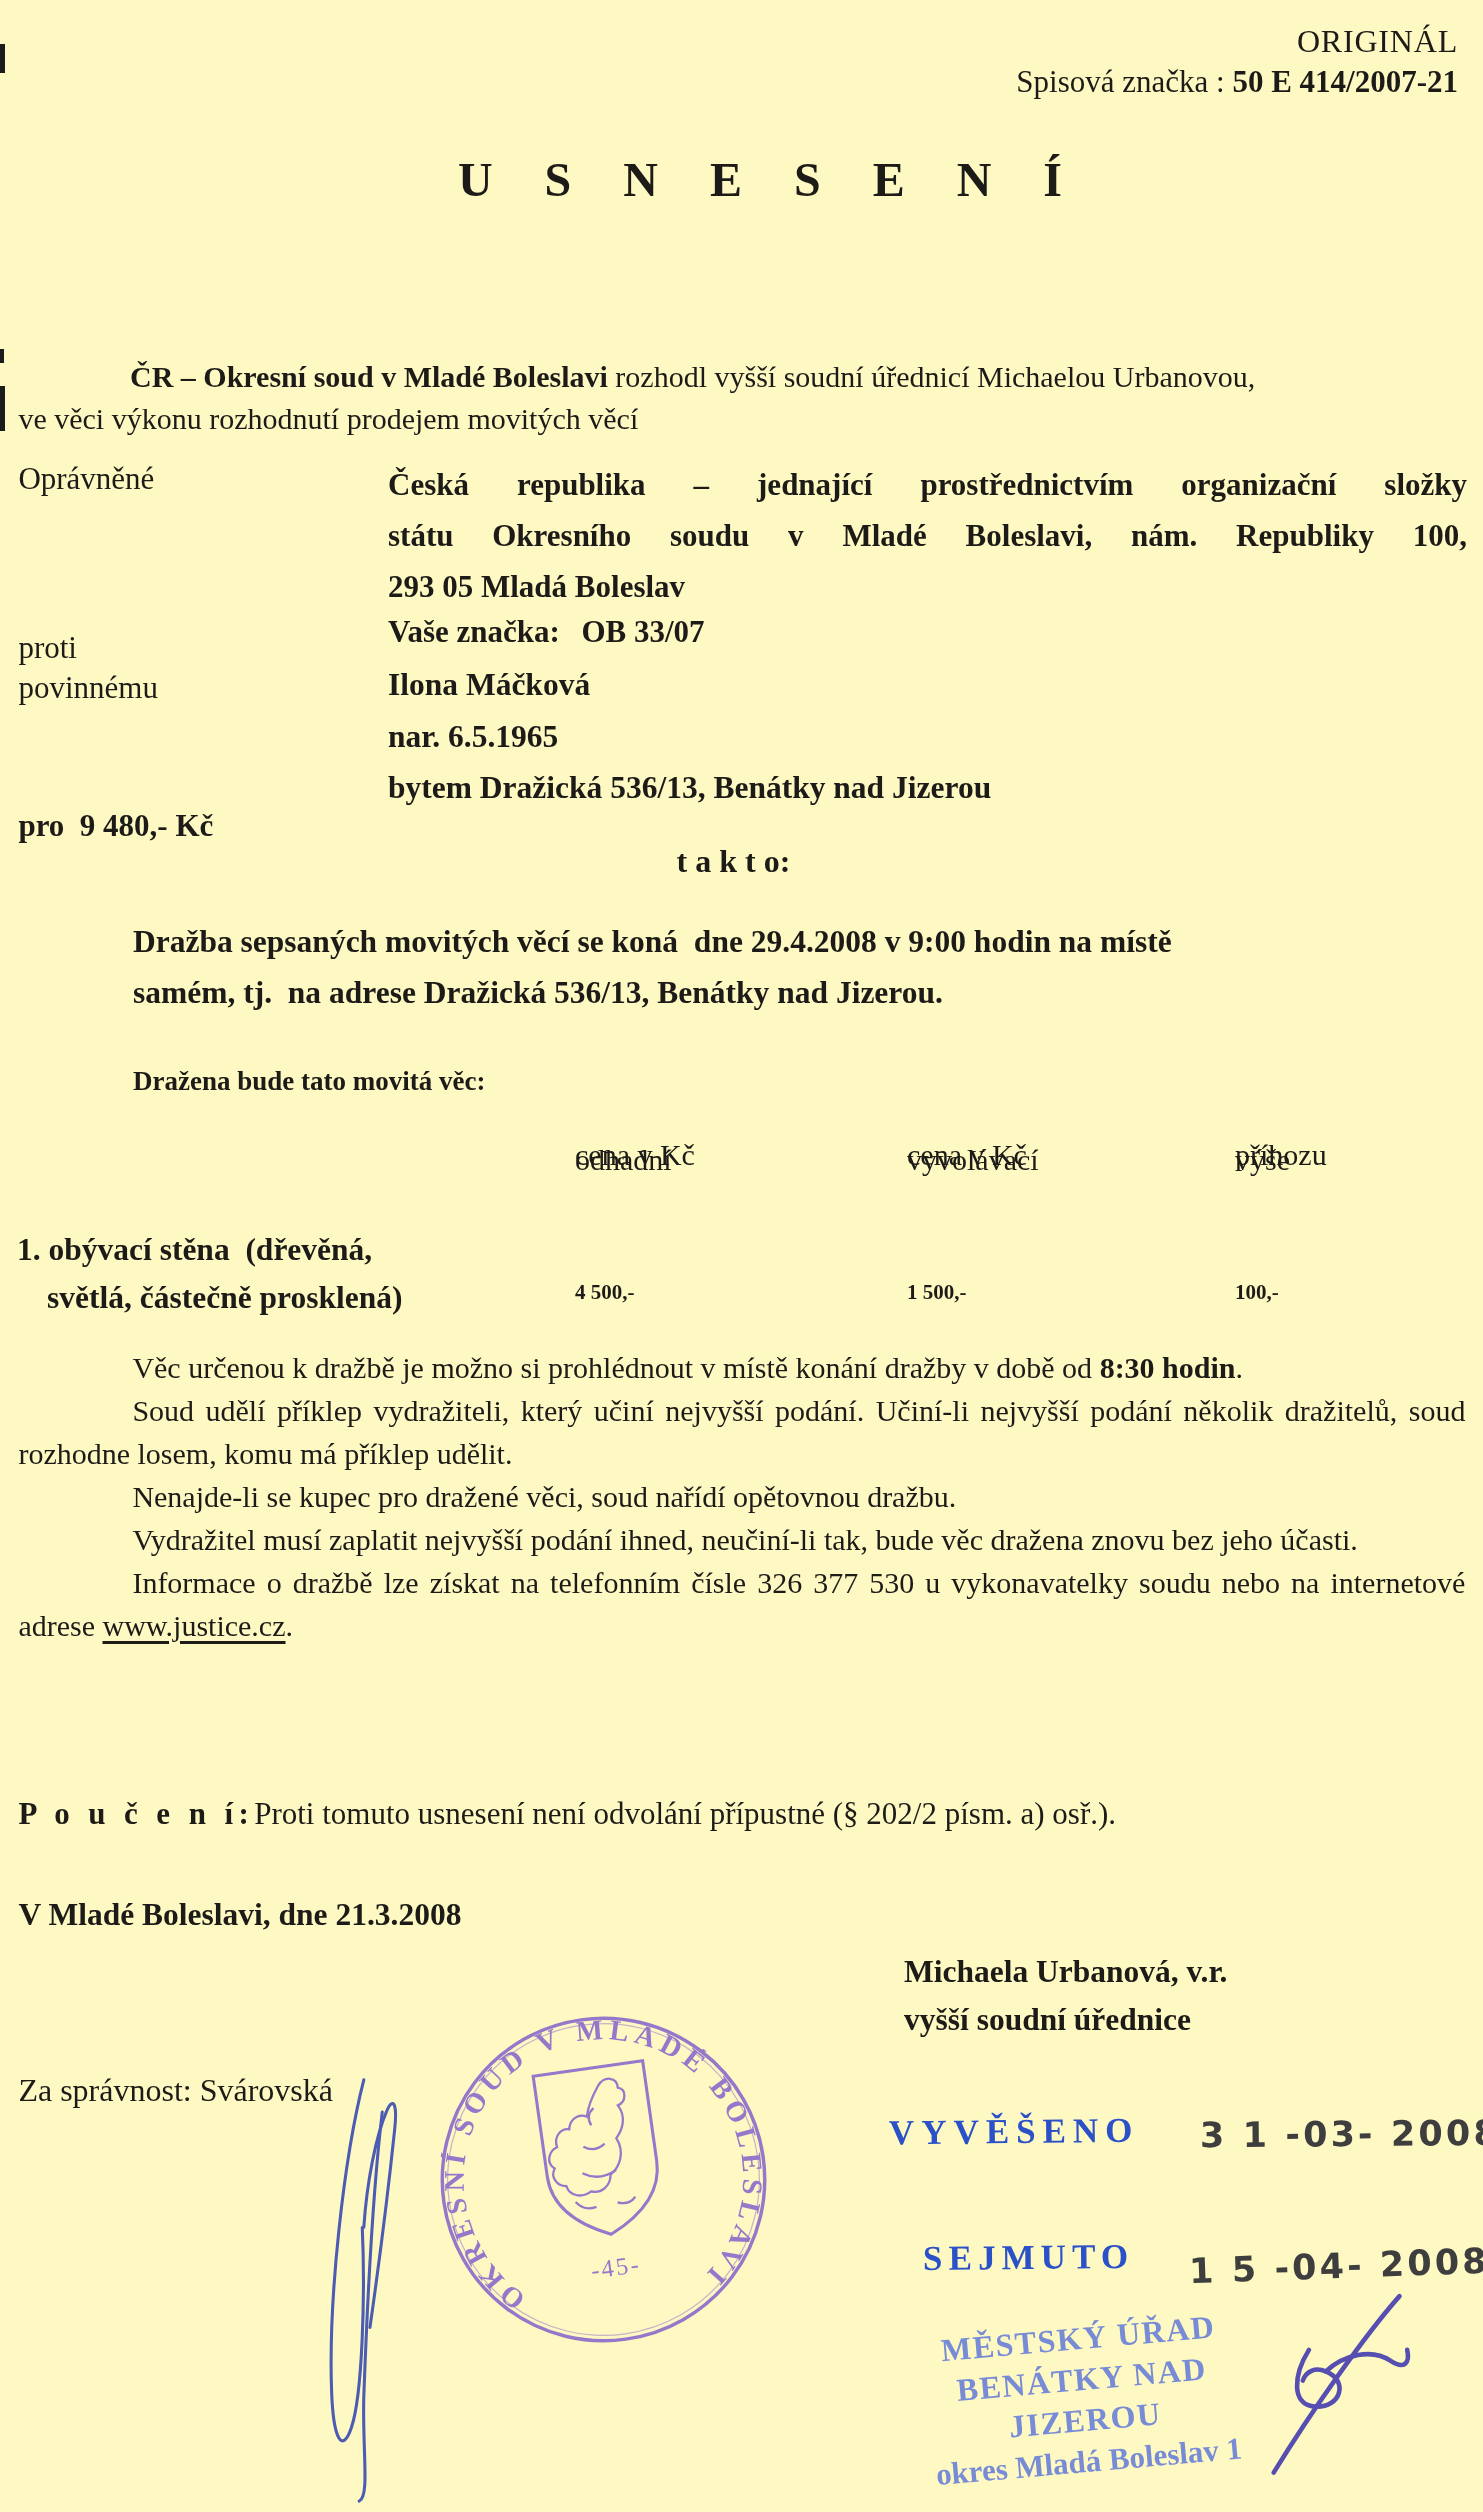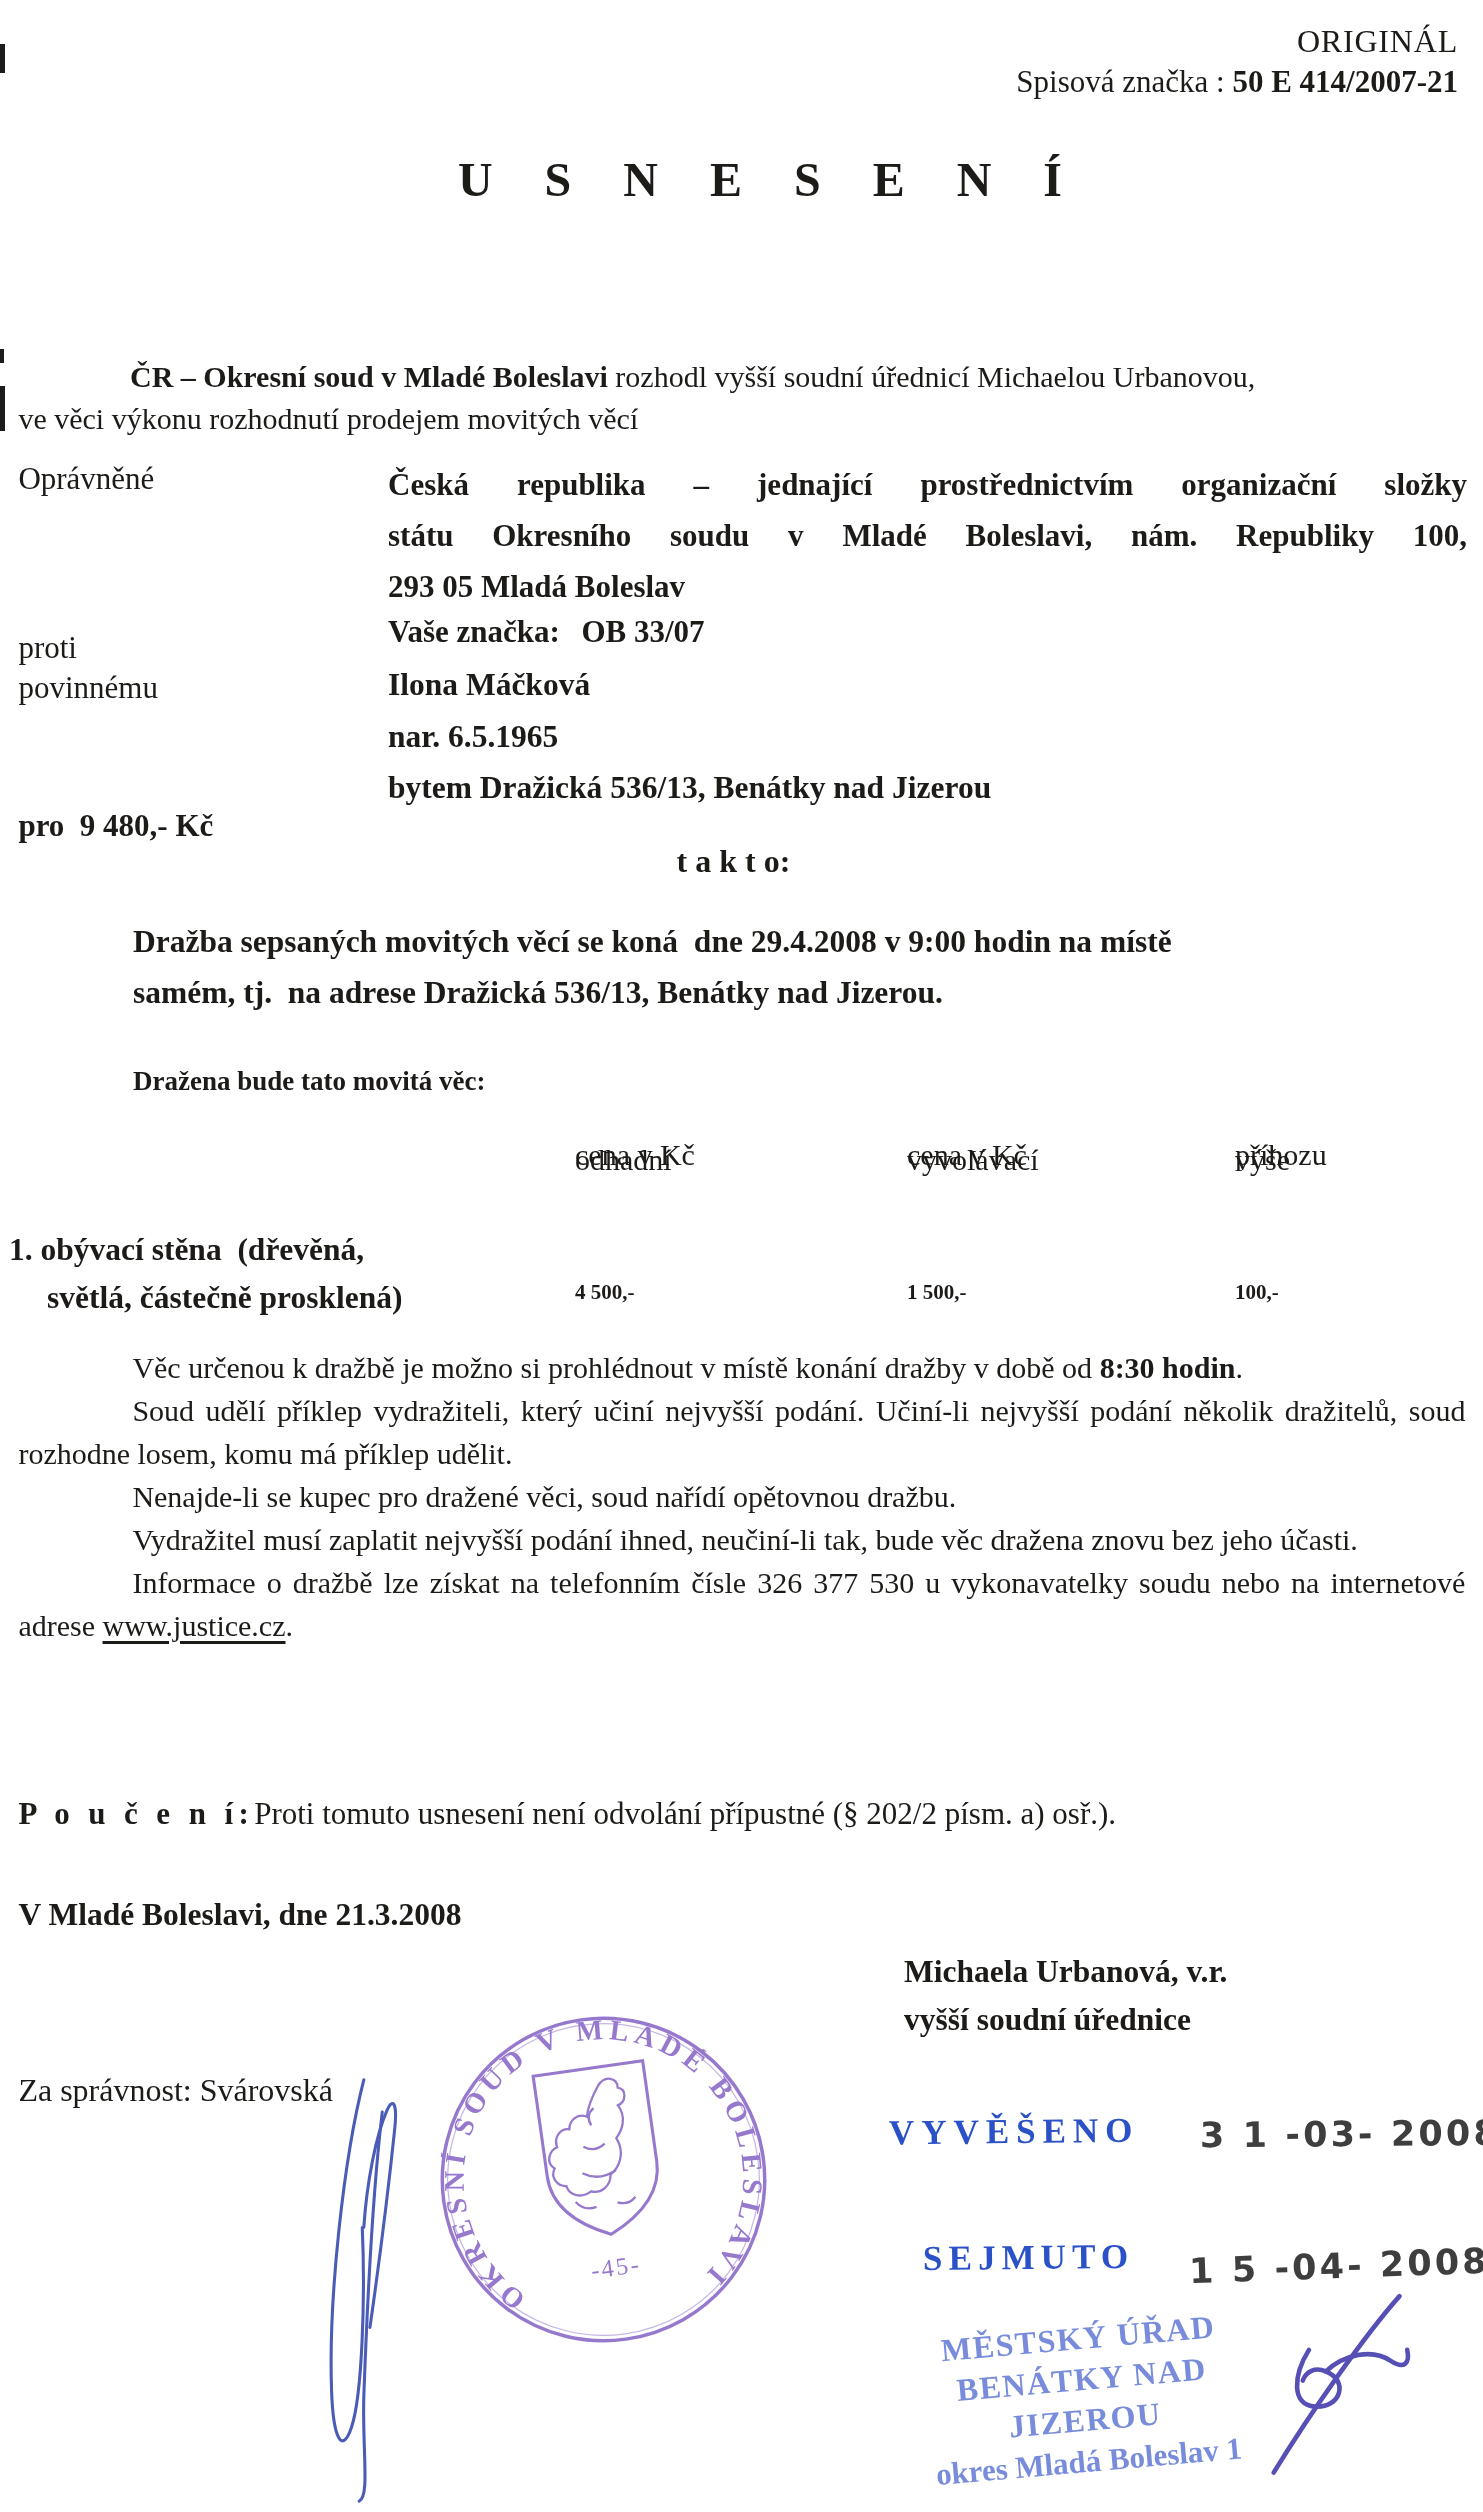--- a/index.html
+++ b/index.html
@@ -1,20 +1,20 @@
 <!DOCTYPE html>
 <html lang="cs" style="font-size:12.3px"><head>
 <meta charset="utf-8">
 <style>
   html,body{margin:0;padding:0;background:#e8e8e6;}
   #page{
     position:relative;
     width:1484px;height:2512px;
     margin:0 auto;
-    background:#ffffff;
+    background:#fef9c3;
     font-family:"Liberation Serif", serif;
     color:#1d1b18;
     overflow:hidden;
   }
   .abs{position:absolute;}
   .b{font-weight:bold;}
   .ws-pre{white-space:pre;}
   
   .hdr{right:26px;top:23px;text-align:right;line-height:1.18;}
   .hdr .orig{font-size:32px;letter-spacing:0.8px;}
@@ -42,21 +42,21 @@
   .pro{left:18.4px;top:808px;font-size:31px;font-weight:bold;}
   .takto{left:0;top:843px;width:1467px;text-align:center;font-size:32px;font-weight:bold;}
   .auc1{left:133px;top:924px;}
   .auc2{left:133px;top:975px;}
   .auc{font-size:31.5px;font-weight:bold;}
   .items-intro{left:133px;top:1066px;font-size:27px;font-weight:bold;}
   
   .th{font-size:30px;}
   .col1{left:575px;} .col2{left:907px;} .col3{left:1235px;}
   .hrow1{top:1143px;} .hrow2{top:1138px;}
-  .item1{left:9px;top:1232px;} .item2{left:47px;top:1280px;}
+  .item1{left:17px;top:1232px;} .item2{left:47px;top:1280px;}
   .item{font-size:31.5px;font-weight:bold;}
   .vrow{top:1280px;font-size:21px;font-weight:bold;}
   
   .paras{left:18.4px;top:1346px;width:1447px;}
   .paras p{margin:0;text-indent:114px;text-align:justify;font-size:30px;line-height:43px;}
   .link{text-decoration:underline;text-underline-offset:5.4px;}
   .pouceni{left:18.4px;top:1796px;width:1459px;font-size:31px;}
   .pouceni .plabel{font-weight:bold;letter-spacing:5.4px;}
   .pouceni .ptext{}
   .placedate{left:18.4px;top:1897px;font-size:31.5px;font-weight:bold;}

